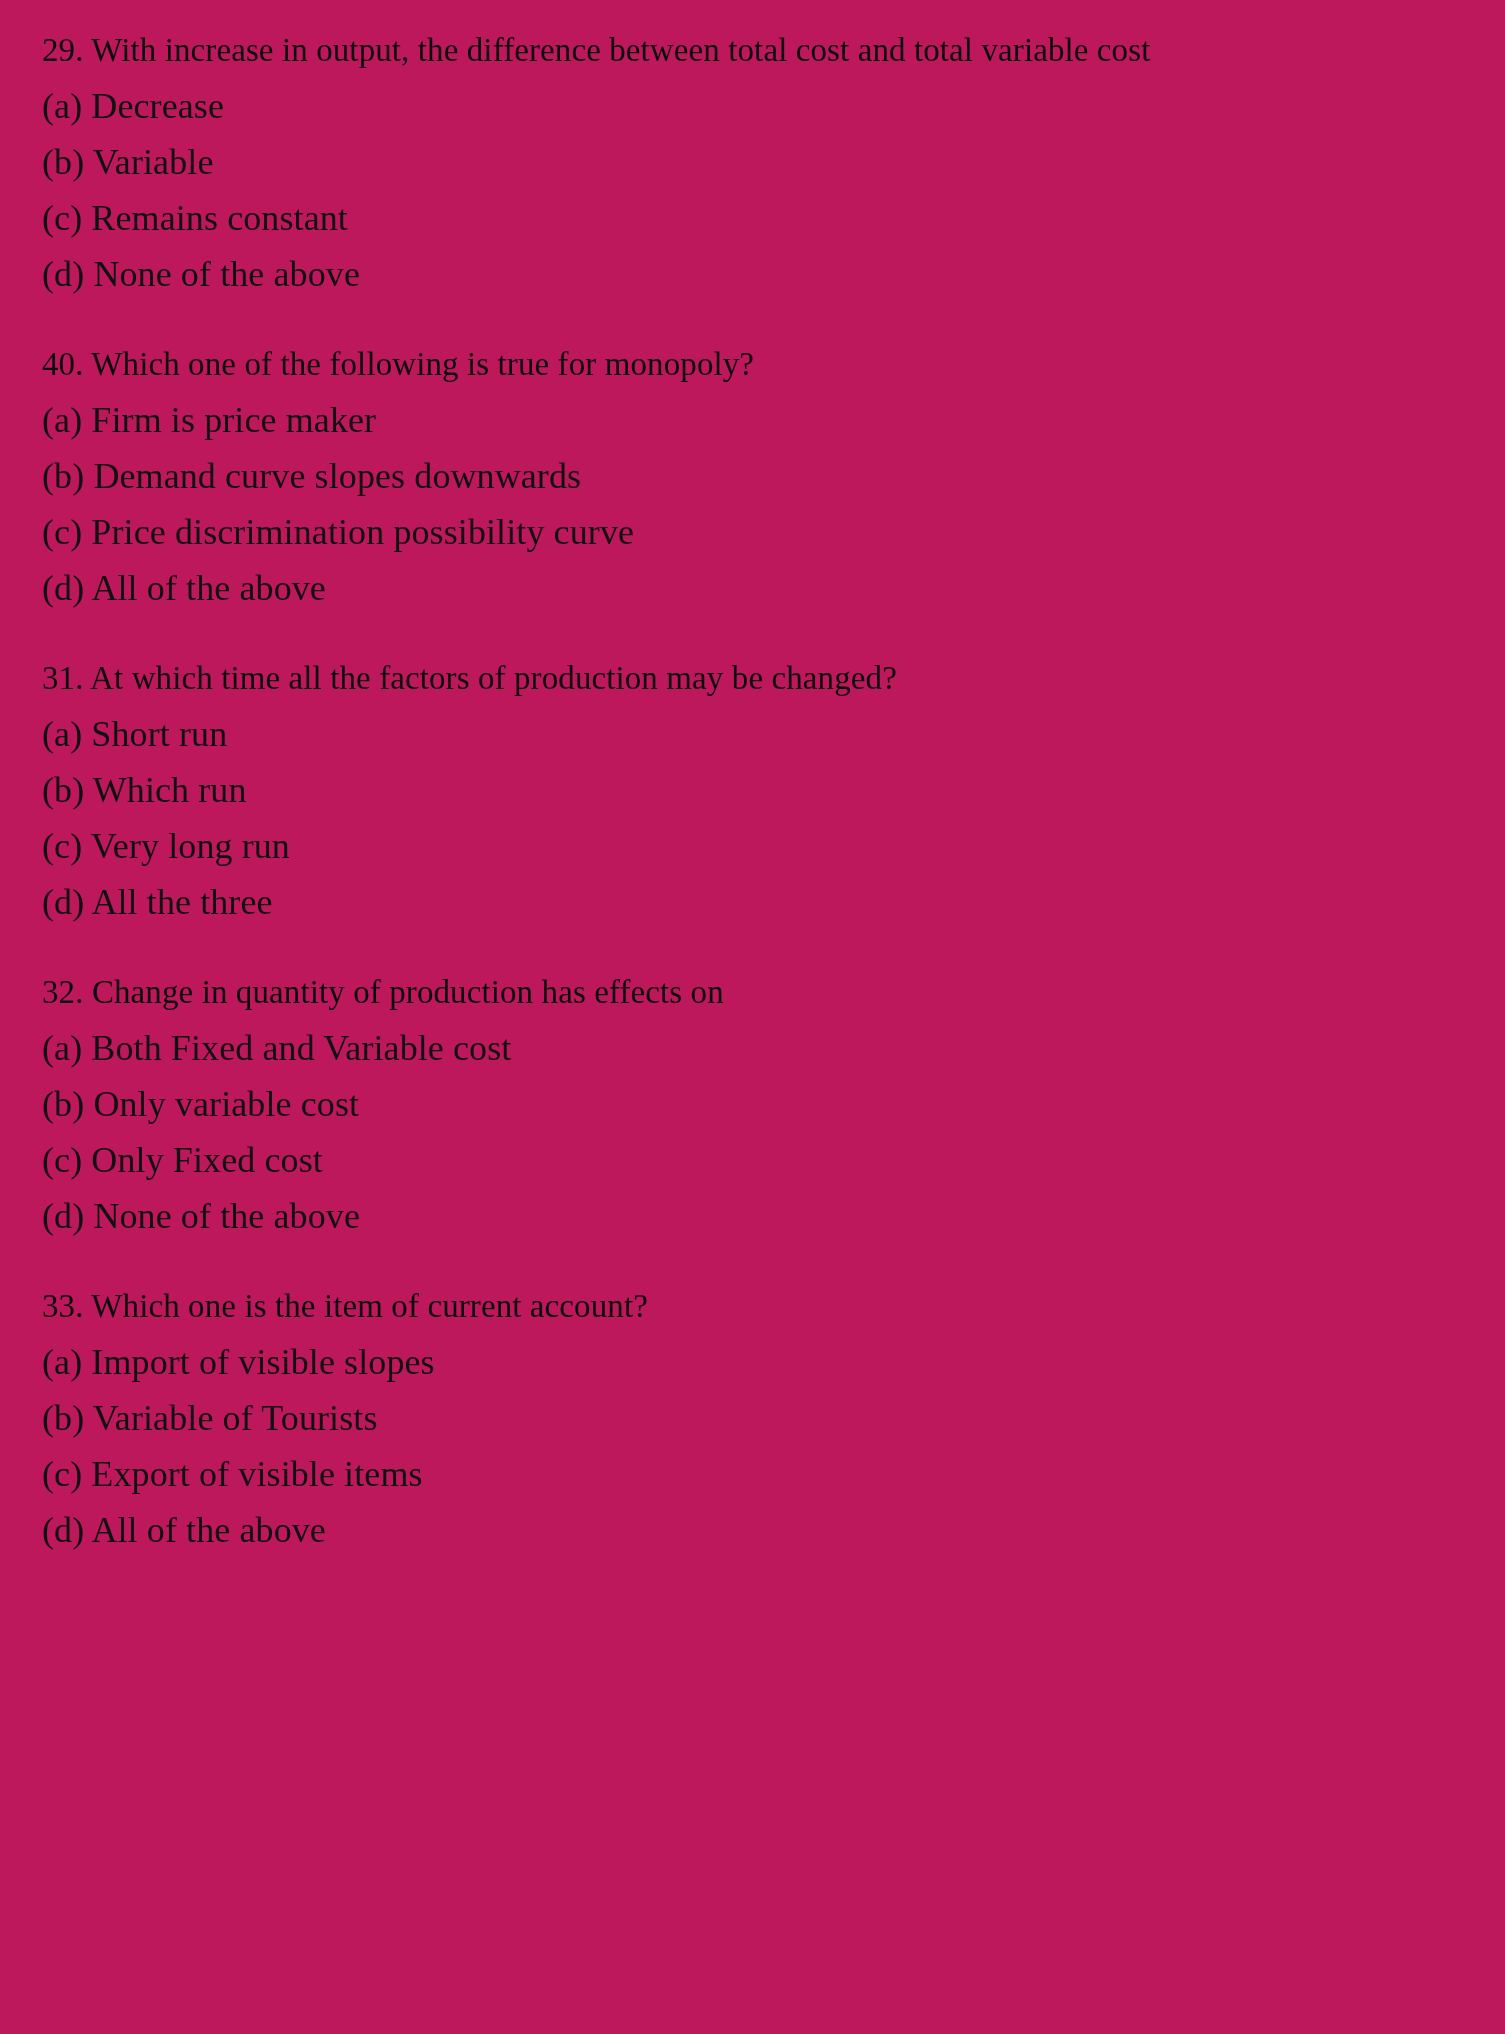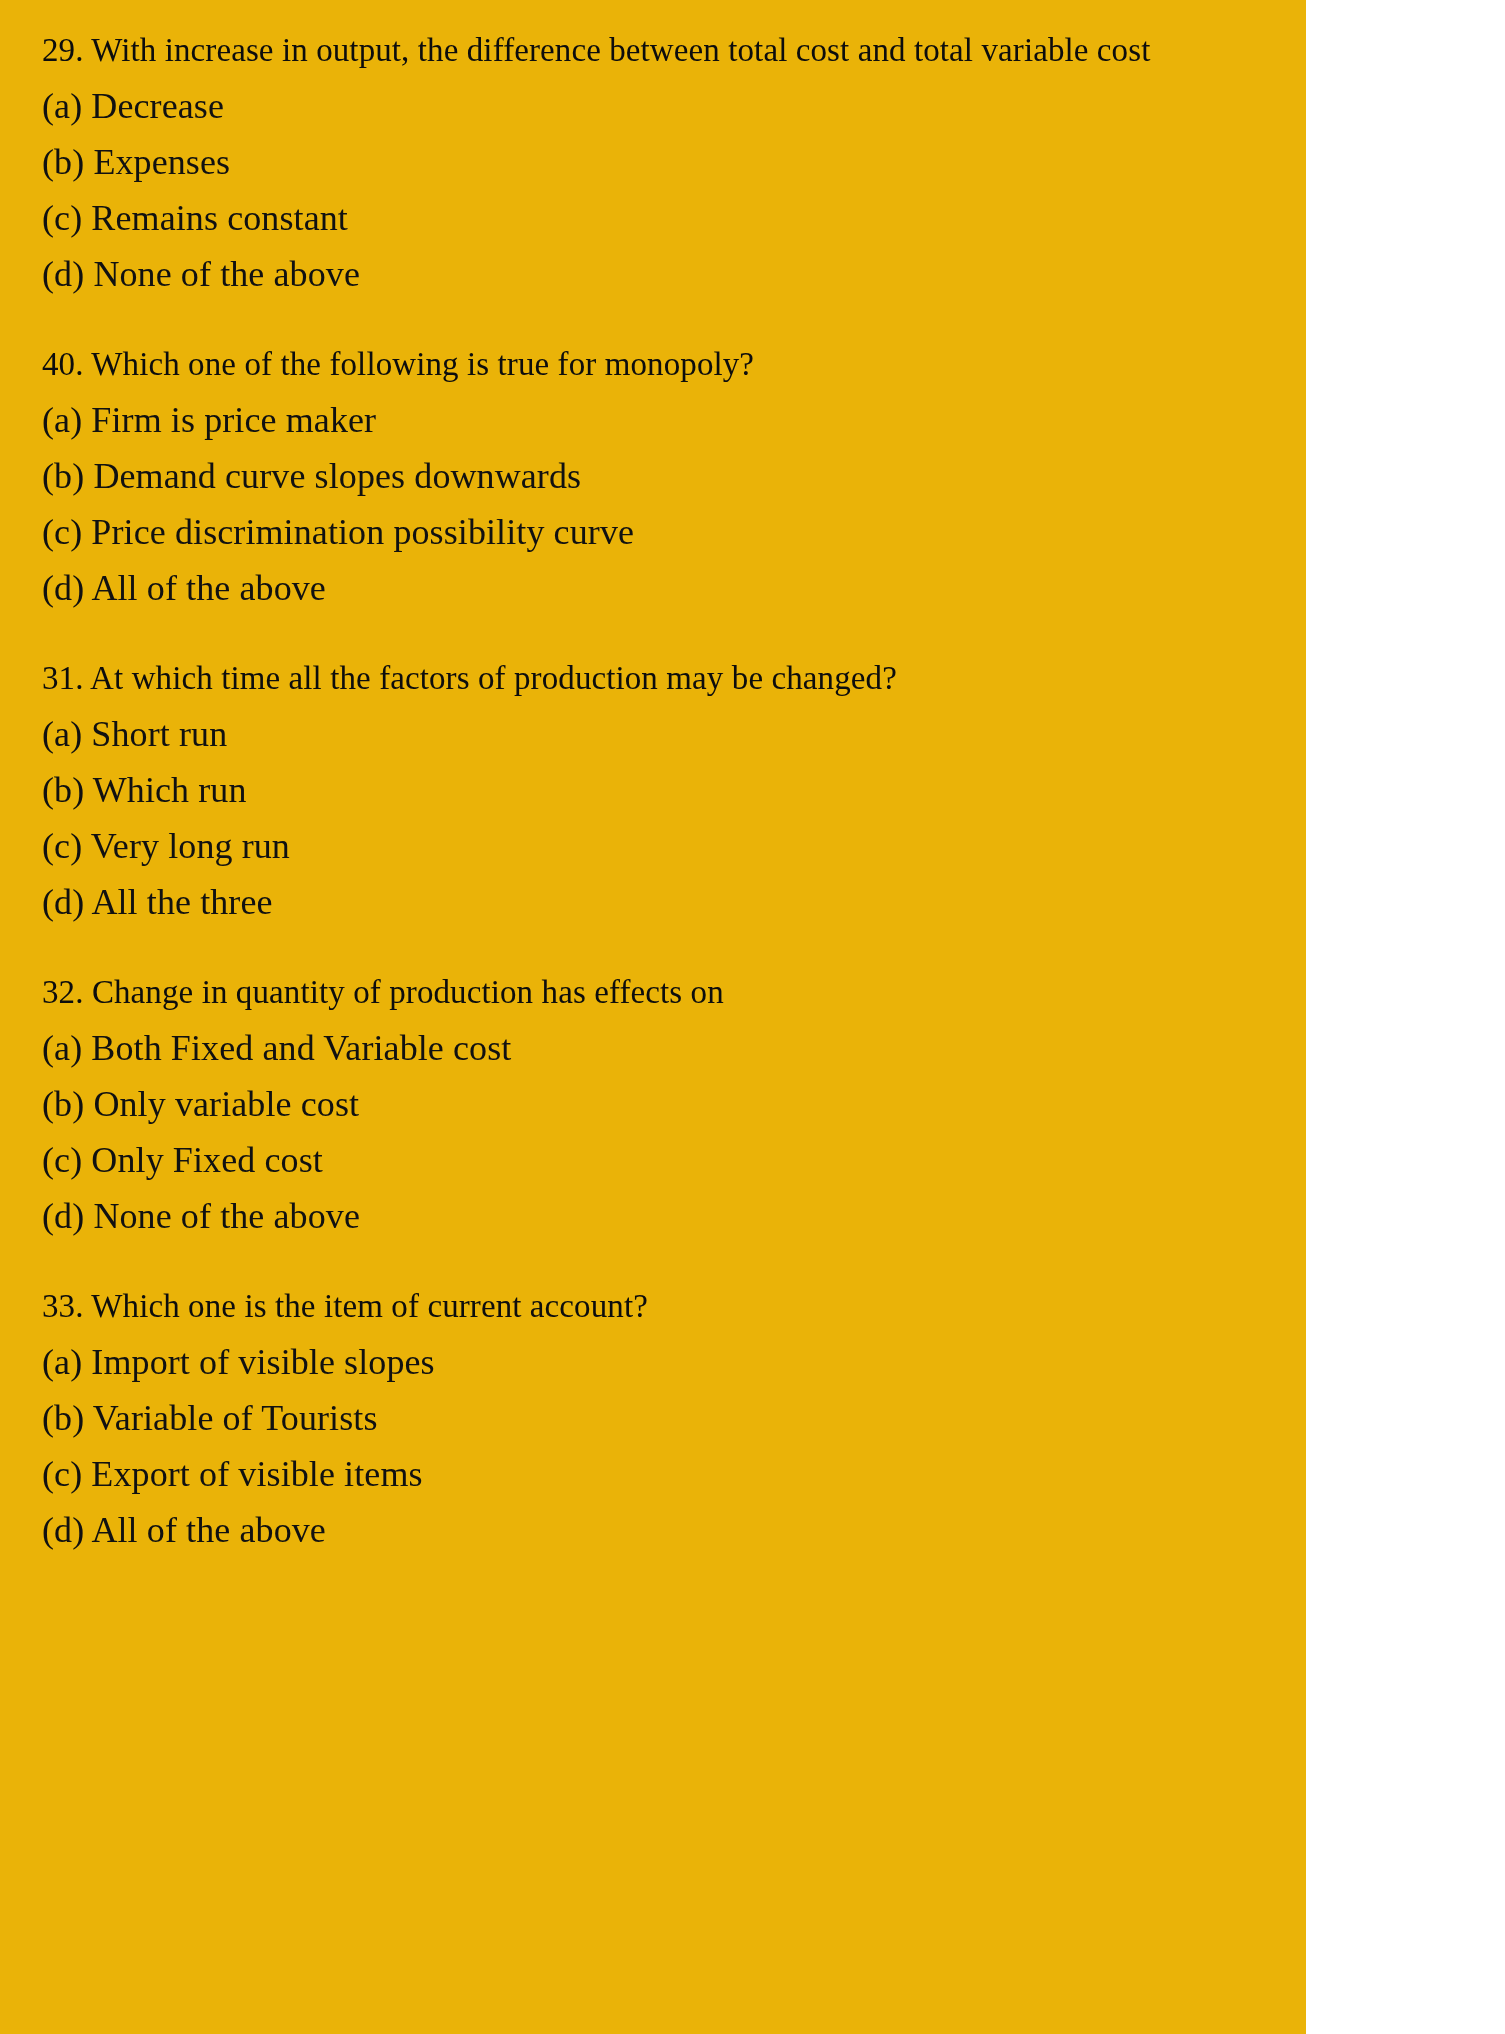--- a/index.html
+++ b/index.html
@@ -12,23 +12,23 @@
     height: 2034px;
     font-family: "Liberation Serif", "DejaVu Serif", serif;
     color: #111111;
     position: relative;
     overflow: hidden;
   }
   .page {
     position: absolute;
     left: 0;
     top: 0;
-    width: 1306px;
+    width: 1505px;
     height: 2034px;
-    background: #eab308;
+    background: #be185d;
     padding: 0;
     box-sizing: border-box;
   }
   .content {
     position: absolute;
     left: 42px;
     top: 34px;
     width: 1330px;
   }
   .question-block {
@@ -59,21 +59,21 @@
 </style>
 </head>
 <body>
 
 <div class="page">
   <div class="content">
 
     <div class="question-block">
       <div class="q-text">29. With increase in output, the difference between total cost and total variable cost</div>
       <div class="option">(a) Decrease</div>
-      <div class="option">(b) Expenses</div>
+      <div class="option">(b) Variable</div>
       <div class="option">(c) Remains constant</div>
       <div class="option">(d) None of the above</div>
     </div>
 
     <div class="question-block">
       <div class="q-text">40. Which one of the following is true for monopoly?</div>
       <div class="option">(a) Firm is price maker</div>
       <div class="option">(b) Demand curve slopes downwards</div>
       <div class="option">(c) Price discrimination possibility curve</div>
       <div class="option">(d) All of the above</div>

